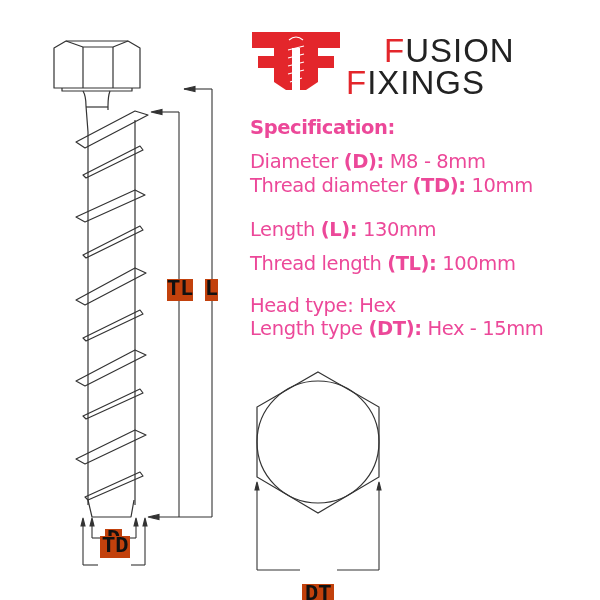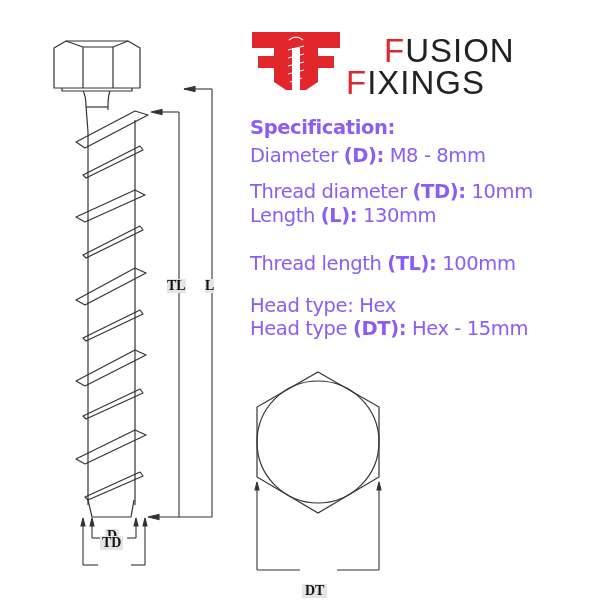--- a/index.html
+++ b/index.html
@@ -2,24 +2,24 @@
 <html><head>
 <meta charset="utf-8">
 <style>
   html, body { margin:0; padding:0; background:#ffffff; }
   body { width:600px; height:600px; position:relative; overflow:hidden; font-family:"DejaVu Sans", sans-serif; color:#111; }
   #drawing { position:absolute; left:0; top:0; width:600px; height:600px; }
   .logo-text { position:absolute; left:346px; font-family:"Liberation Sans", sans-serif; font-size:33px; letter-spacing:1px; color:#222; line-height:1; }
   .logo-text .first { color:#e3262b; }
   #logo-line1 { top:34px;margin-left:38px; }
   #logo-line2 { top:66px; }
-  .spec { position:absolute; left:250px; font-family:"DejaVu Sans", sans-serif; font-size:19.5px; line-height:1; color:#8b5cf6; white-space:nowrap; letter-spacing:-0.4px; }
+  .spec { position:absolute; left:250px; font-family:"DejaVu Sans", sans-serif; font-size:19.5px; line-height:1; color:#ec4899; white-space:nowrap; letter-spacing:-0.4px; }
   .spec b { font-weight:bold; }
   #spec-title { top:118px; font-weight:bold; }
-  .dim-label { position:absolute; font-family:Liberation Serif, serif; font-weight:bold; font-size:14px; color:#111; line-height:1; background:#e5e5e5; }
+  .dim-label { position:absolute; font-family:Liberation Mono, monospace; font-weight:bold; font-size:22px; color:#111; line-height:1; background:#c2410c; }
 </style>
 </head>
 <body>
 
 <svg id="drawing" viewBox="0 0 600 600" xmlns="http://www.w3.org/2000/svg">
 
   <g>
     <path d="M252,32 L340,32 L340,48 L318,48 L318,56 L334,56 L334,68 L318,68 L318,82 L306,90 L300,90 L300,48 L292,48 L292,90 L286,90 L274,82 L274,68 L258,68 L258,56 L274,56 L274,48 L252,48 Z" fill="#e3262b"></path>
     <g stroke="#ffffff" stroke-width="1.2" fill="none">
       <path d="M289,40 Q296,34 303,40"></path>
@@ -107,24 +107,24 @@
     <line x1="379" y1="570" x2="337" y2="570" fill="none"></line>
     <path d="M257,482 L255,490 L259,490 Z"></path>
     <path d="M379,482 L377,490 L381,490 Z"></path>
   </g>
 </svg>
 
 <div id="logo-line1" class="logo-text"><span class="first">F</span><span id="b1rest">USION</span></div>
 <div id="logo-line2" class="logo-text"><span class="first">F</span><span id="b2rest">IXINGS</span></div>
 
 <div id="spec-title" class="spec">Specification:</div>
-<div class="spec" style="top:146px"><span>Diameter</span> <b>(D):</b> <span>M8 - 8mm</span></div>
-<div class="spec" style="top:182px"><span>Thread diameter</span> <b>(TD):</b> <span>10mm</span></div>
-<div class="spec" style="top:206px"><span>Length</span> <b>(L):</b> <span>130mm</span></div>
+<div class="spec" style="top:152px"><span>Diameter</span> <b>(D):</b> <span>M8 - 8mm</span></div>
+<div class="spec" style="top:176px"><span>Thread diameter</span> <b>(TD):</b> <span>10mm</span></div>
+<div class="spec" style="top:220px"><span>Length</span> <b>(L):</b> <span>130mm</span></div>
 <div class="spec" style="top:254px"><span>Thread length</span> <b>(TL):</b> <span>100mm</span></div>
 <div class="spec" style="top:296px"><span>Head type:</span> <span>Hex</span></div>
-<div class="spec" style="top:319px"><span>Head type</span> <b>(DT):</b> <span>Hex - 15mm</span></div>
+<div class="spec" style="top:319px"><span>Length type</span> <b>(DT):</b> <span>Hex - 15mm</span></div>
 
 <div class="dim-label" style="left:167px;top:279px">TL</div>
 <div class="dim-label" style="left:205px;top:279px">L</div>
 <div class="dim-label" style="left:105px;top:529px;padding:0 2px">D</div>
 <div class="dim-label" style="left:100px;top:536px;padding:0 2px">TD</div>
 <div class="dim-label" style="left:302px;top:584px;padding:0 3px">DT</div>
 
 </body></html>

